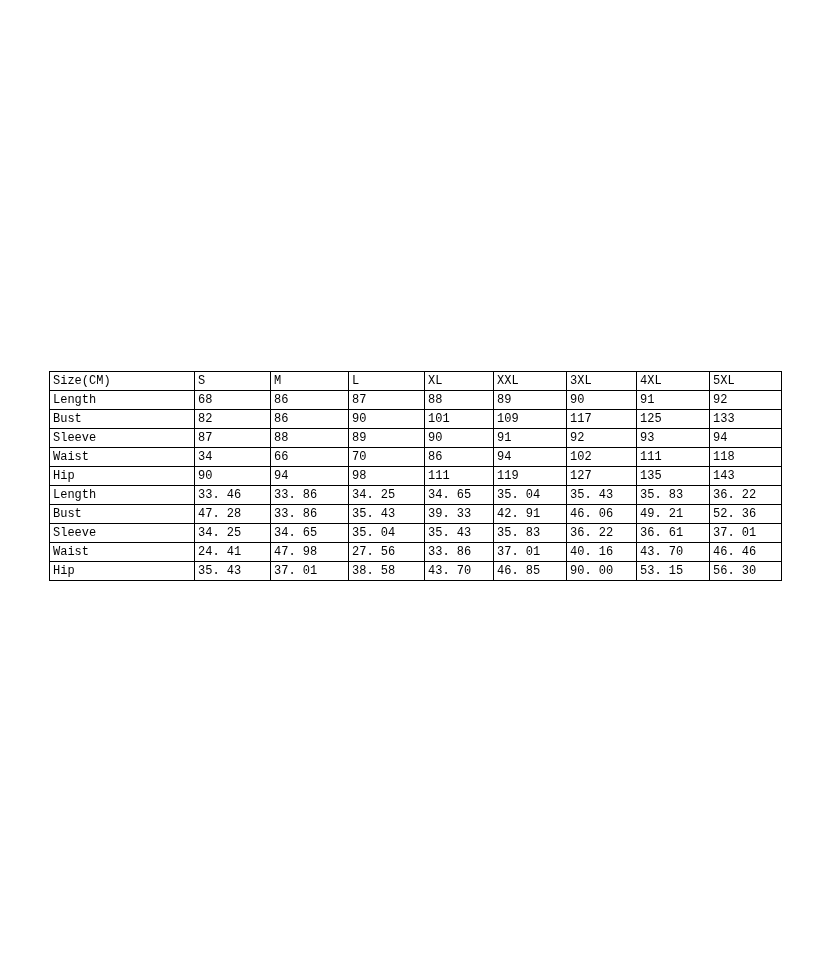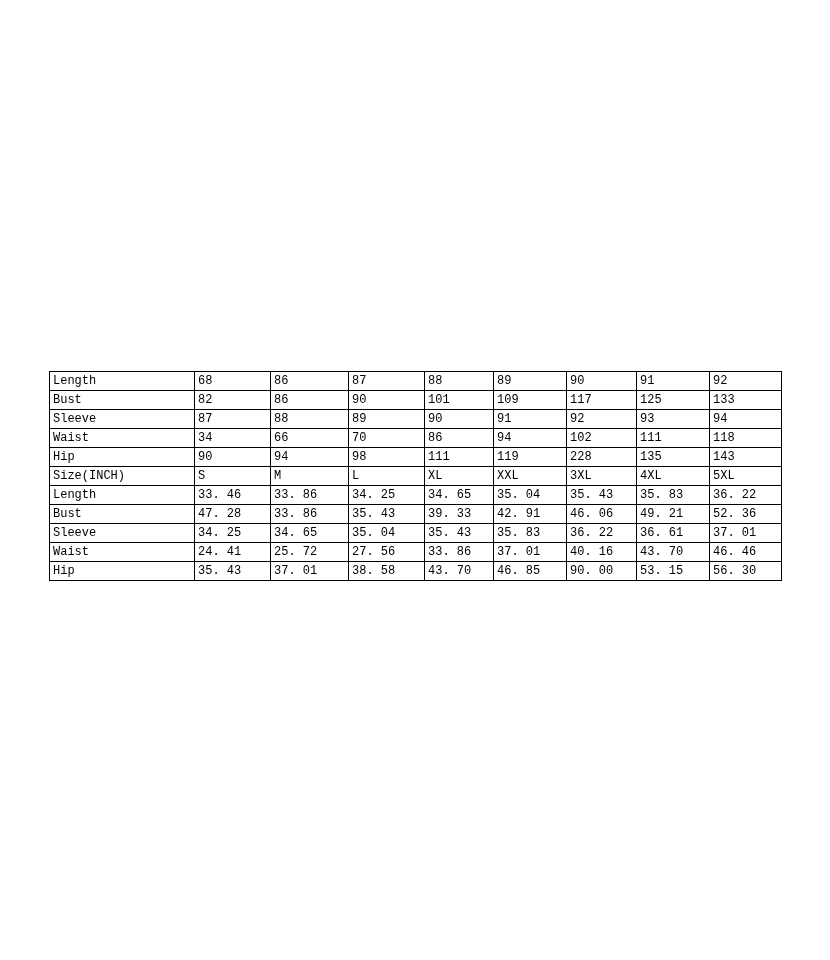--- a/index.html
+++ b/index.html
@@ -73,20 +73,31 @@
       <col class="c-size2">
       <col class="c-size3">
       <col class="c-size4">
       <col class="c-size5">
       <col class="c-size6">
       <col class="c-size7">
       <col class="c-size8">
     </colgroup>
     <tbody>
 
+      <tr>
+        <td class="hdr-cm">Size(CM)</td>
+        <td class="hdr-cm">S</td>
+        <td class="hdr-cm">M</td>
+        <td class="hdr-cm">L</td>
+        <td class="hdr-cm">XL</td>
+        <td class="hdr-cm">XXL</td>
+        <td class="hdr-cm">3XL</td>
+        <td class="hdr-cm">4XL</td>
+        <td class="hdr-cm">5XL</td>
+      </tr>
 
       <tr>
         <td class="label-cm">Length</td>
         <td class="num">68</td>
         <td class="num">86</td>
         <td class="num">87</td>
         <td class="num">88</td>
         <td class="num">89</td>
         <td class="num">90</td>
         <td class="num">91</td>
@@ -129,36 +140,25 @@
         <td class="num">118</td>
       </tr>
 
       <tr>
         <td class="label-cm">Hip</td>
         <td class="num">90</td>
         <td class="num">94</td>
         <td class="num">98</td>
         <td class="num">111</td>
         <td class="num">119</td>
-        <td class="num">228</td>
+        <td class="num">127</td>
         <td class="num">135</td>
         <td class="num">143</td>
       </tr>
 
-      <tr>
-        <td class="hdr-inch">Size(INCH)</td>
-        <td class="hdr-inch">S</td>
-        <td class="hdr-inch">M</td>
-        <td class="hdr-inch">L</td>
-        <td class="hdr-inch">XL</td>
-        <td class="hdr-inch">XXL</td>
-        <td class="hdr-inch">3XL</td>
-        <td class="hdr-inch">4XL</td>
-        <td class="hdr-inch">5XL</td>
-      </tr>
 
       <tr>
         <td class="label-inch">Length</td>
         <td class="num">33. 46</td>
         <td class="num">33. 86</td>
         <td class="num">34. 25</td>
         <td class="num">34. 65</td>
         <td class="num">35. 04</td>
         <td class="num">35. 43</td>
         <td class="num">35. 83</td>
@@ -185,21 +185,21 @@
         <td class="num">35. 43</td>
         <td class="num">35. 83</td>
         <td class="num">36. 22</td>
         <td class="num">36. 61</td>
         <td class="num">37. 01</td>
       </tr>
 
       <tr>
         <td class="label-inch">Waist</td>
         <td class="num">24. 41</td>
-        <td class="num">25. 72</td>
+        <td class="num">47. 98</td>
         <td class="num">27. 56</td>
         <td class="num">33. 86</td>
         <td class="num">37. 01</td>
         <td class="num">40. 16</td>
         <td class="num">43. 70</td>
         <td class="num">46. 46</td>
       </tr>
 
       <tr>
         <td class="label-inch">Hip</td>

